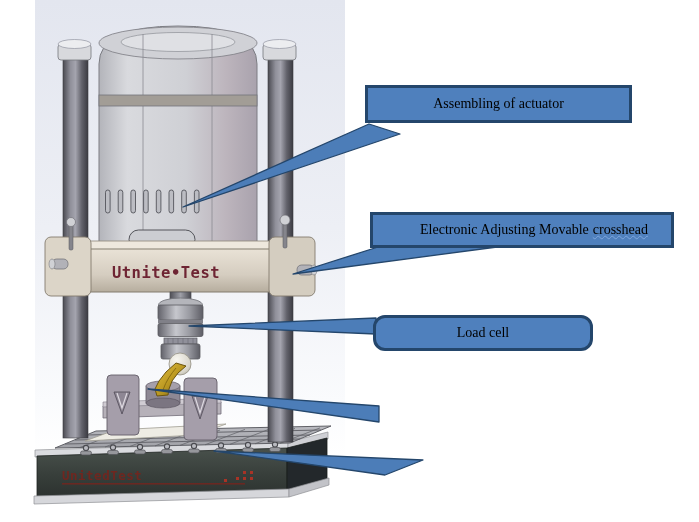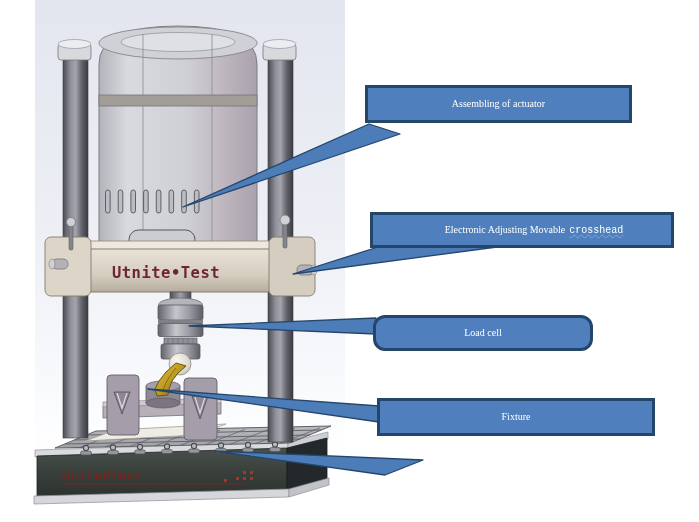--- a/index.html
+++ b/index.html
@@ -18,32 +18,31 @@
   }
   .callout {
     position: absolute;
     z-index: 2;
     box-sizing: border-box;
     background: #4f80bd;
     border: 3px solid #24466b;
     display: flex;
     align-items: center;
     justify-content: center;
-    font-size: 10px;
+    font-size: 14px;
     line-height: 1;
-    color: #ffffff;
+    color: #000000;
     text-align: center;
   }
   .callout .label-row { display: flex; gap: 4px; align-items: baseline; }
   .squiggle {
     text-decoration-line: underline;
     text-decoration-style: wavy;
     text-decoration-color: #7ea6dc;
     text-decoration-thickness: 1px;
-    font-family: Liberation Mono, monospace;
   }
   .c1 { left: 365px; top: 85px;  width: 267px; height: 38px; }
   .c2 { left: 370px; top: 212px; width: 304px; height: 36px; padding-left: 24px; }
   .c3 { left: 373px; top: 315px; width: 220px; height: 36px; border-radius: 12px; }
   .c4 { left: 377px; top: 398px; width: 278px; height: 38px; }
   .c5 { left: 380px; top: 473px; width: 238px; height: 33px; }
   .brand-cross {
     font-family: "DejaVu Sans Mono", monospace;
     font-weight: bold;
     letter-spacing: 0.5px;
@@ -288,18 +287,15 @@
     <span class="label-row">
       <span>Electronic Adjusting Movable</span>
       <span class="squiggle">crosshead</span>
     </span>
   </div>
 
   <div class="callout c3">
     <span>Load cell</span>
   </div>
 
-  <div class="callout c4">
-    <span>Fixture</span>
-  </div>
 
 
 </div>
 
 </body></html>

